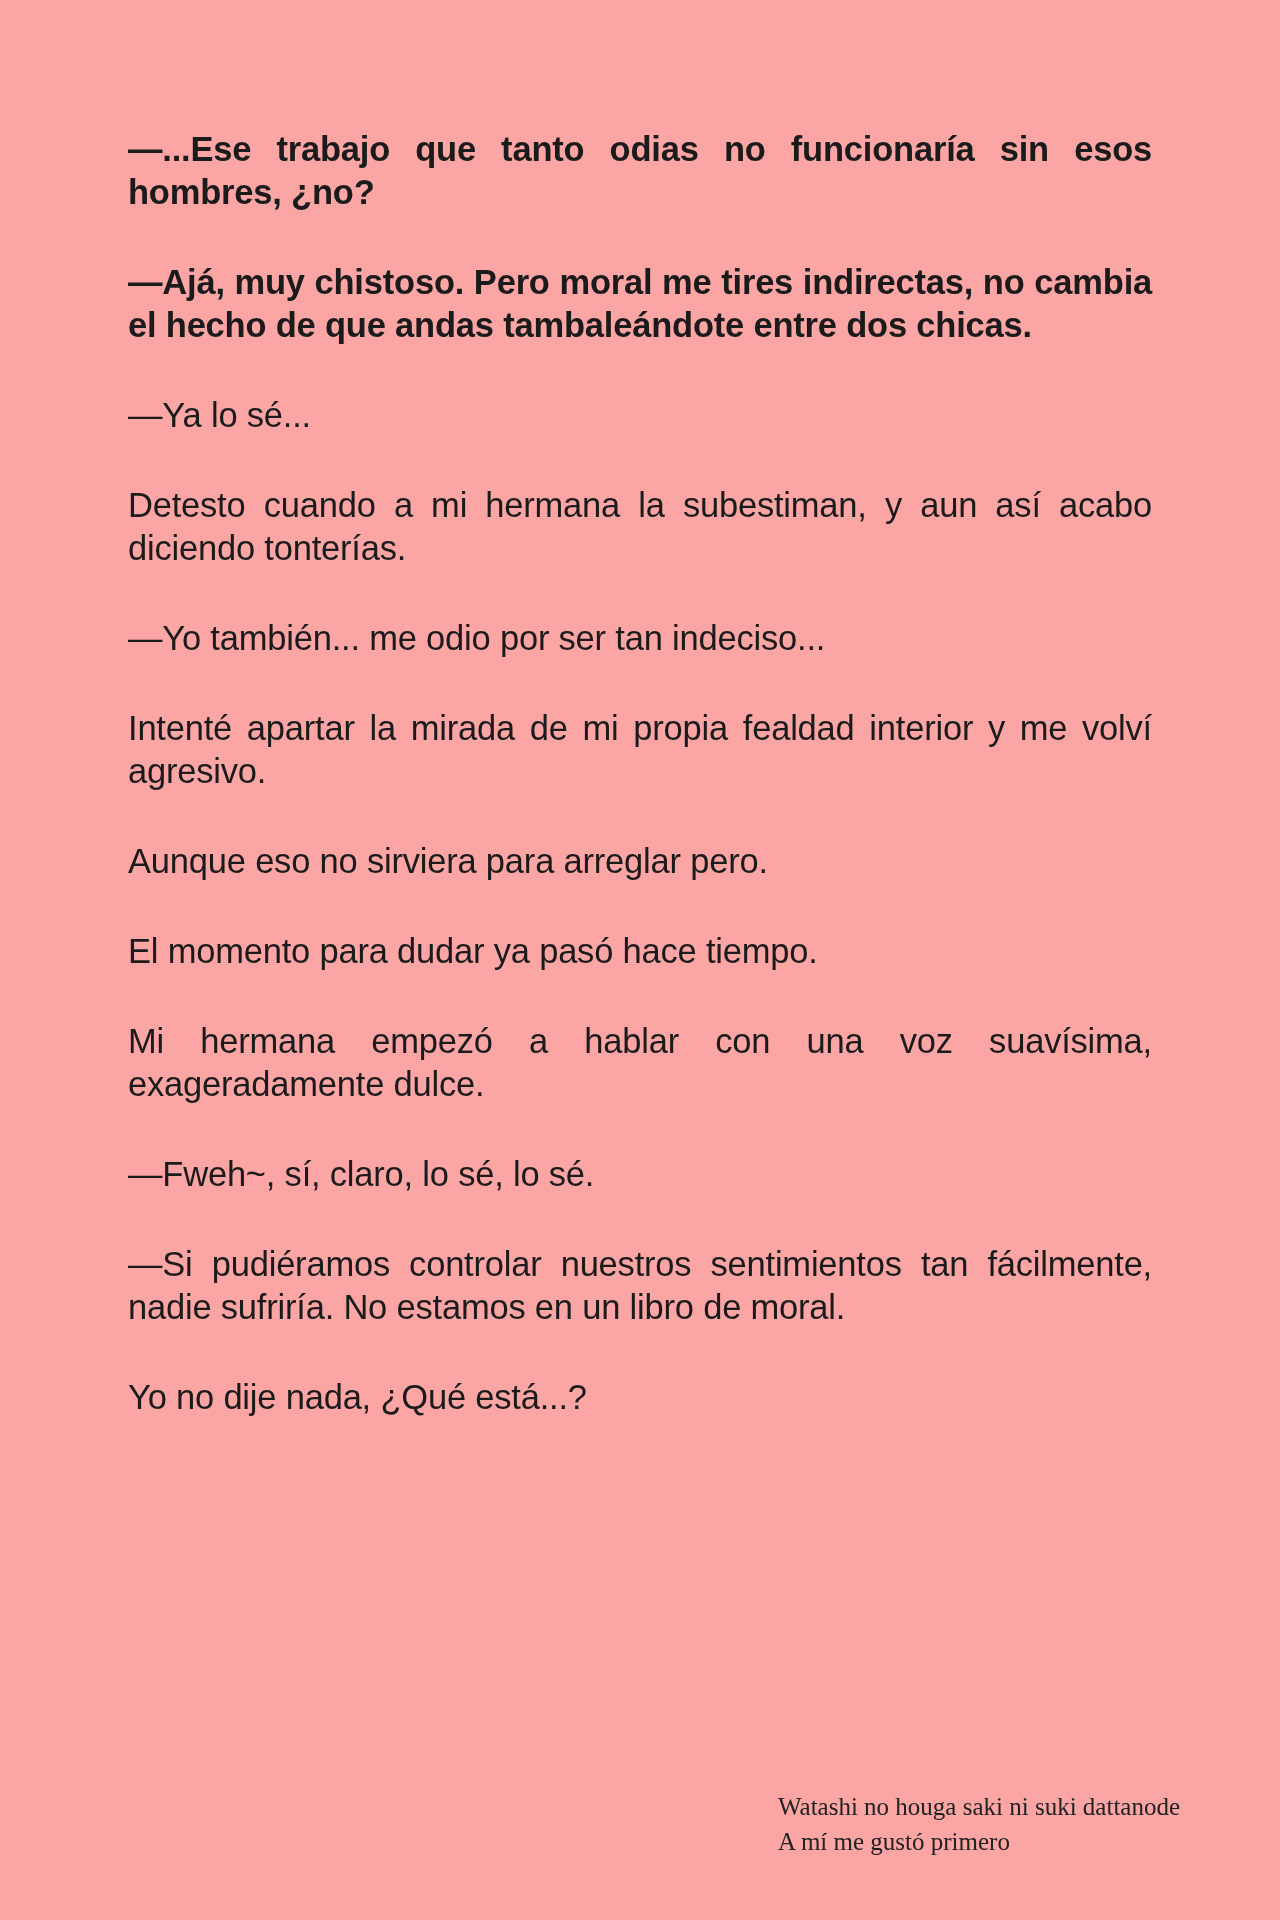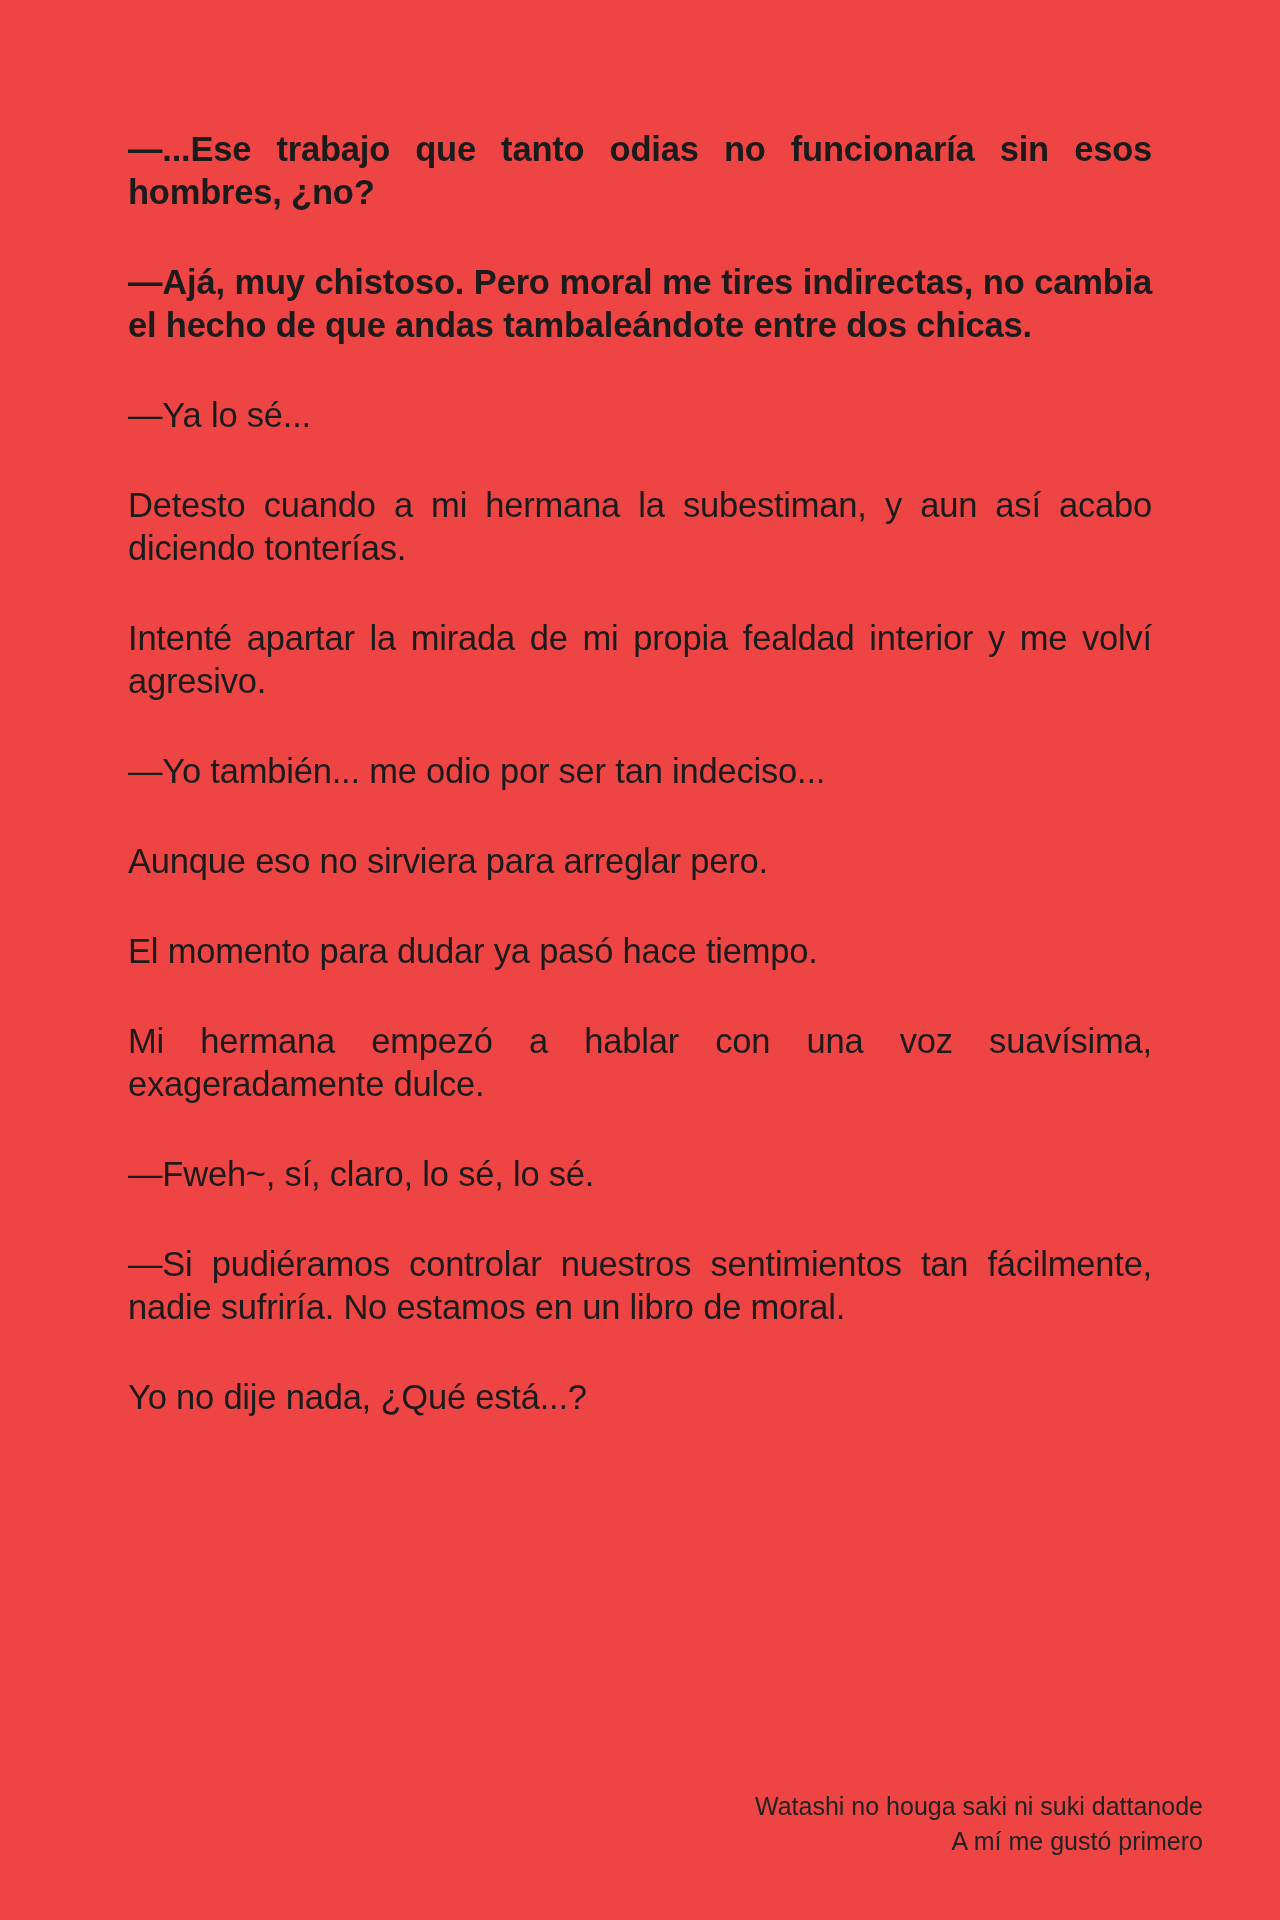--- a/index.html
+++ b/index.html
@@ -4,21 +4,21 @@
 <style>
   html, body {
     margin: 0;
     padding: 0;
     background: #ffffff;
   }
   .page {
     position: relative;
     width: 1280px;
     height: 1920px;
-    background: #ef4444;
+    background: #fca5a5;
     overflow: hidden;
     font-family: "Liberation Sans", sans-serif;
   }
   .content {
     position: absolute;
     left: 128px;
     top: 128px;
     width: 1024px;
   }
   .para {
@@ -31,40 +31,40 @@
     text-justify: inter-word;
   }
   .para.bold {
     font-weight: 700;
   }
   .footer {
     position: absolute;
     left: 979px;
     top: 1789px;
     transform: translateX(-50%);
-    text-align: right;
-    font-family: Liberation Sans, sans-serif;
+    text-align: left;
+    font-family: Liberation Serif, serif;
     font-size: 25px;
     line-height: 35px;
     color: #222222;
     white-space: nowrap;
   }
 </style>
 </head>
 <body>
 
 <div class="page">
 
   <div class="content">
       <p class="para bold">—...Ese trabajo que tanto odias no funcionaría sin esos hombres, ¿no?</p>
       <p class="para bold">—Ajá, muy chistoso. Pero moral me tires indirectas, no cambia el hecho de que andas tambaleándote entre dos chicas.</p>
       <p class="para regular">—Ya lo sé...</p>
       <p class="para regular">Detesto cuando a mi hermana la subestiman, y aun así acabo diciendo tonterías.</p>
+      <p class="para regular">—Yo también... me odio por ser tan indeciso...</p>
       <p class="para regular">Intenté apartar la mirada de mi propia fealdad interior y me volví agresivo.</p>
-      <p class="para regular">—Yo también... me odio por ser tan indeciso...</p>
       <p class="para regular">Aunque eso no sirviera para arreglar pero.</p>
       <p class="para regular">El momento para dudar ya pasó hace tiempo.</p>
       <p class="para regular">Mi hermana empezó a hablar con una voz suavísima, exageradamente dulce.</p>
       <p class="para regular">—Fweh~, sí, claro, lo sé, lo sé.</p>
       <p class="para regular">—Si pudiéramos controlar nuestros sentimientos tan fácilmente, nadie sufriría. No estamos en un libro de moral.</p>
       <p class="para regular">Yo no dije nada, ¿Qué está...?</p>
     </div>
 
   <div class="footer">
     <div>Watashi no houga saki ni suki dattanode</div>

